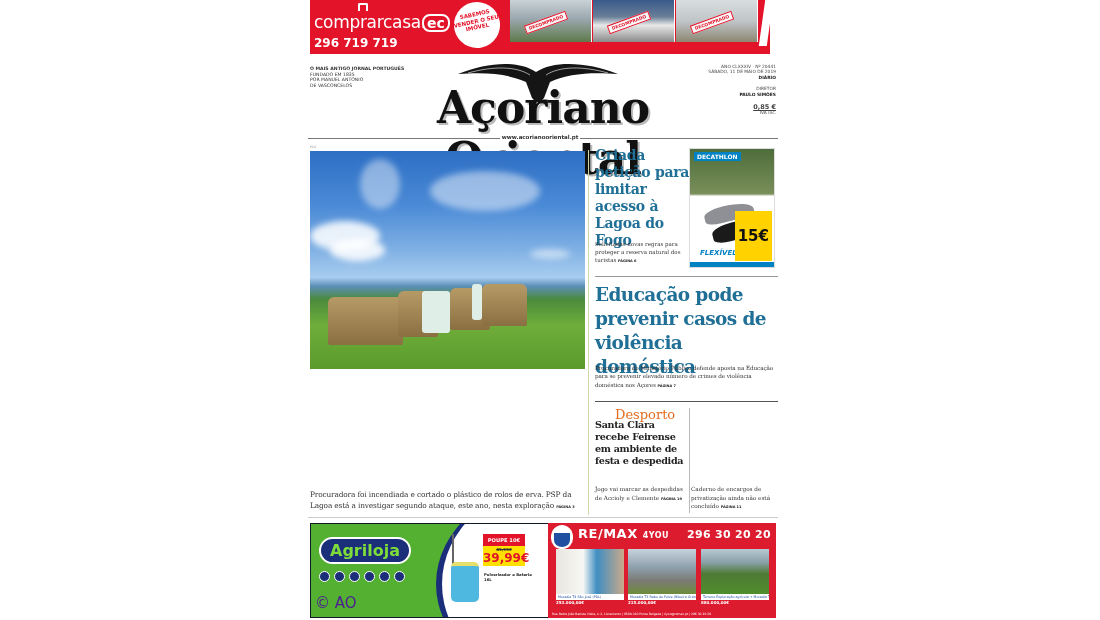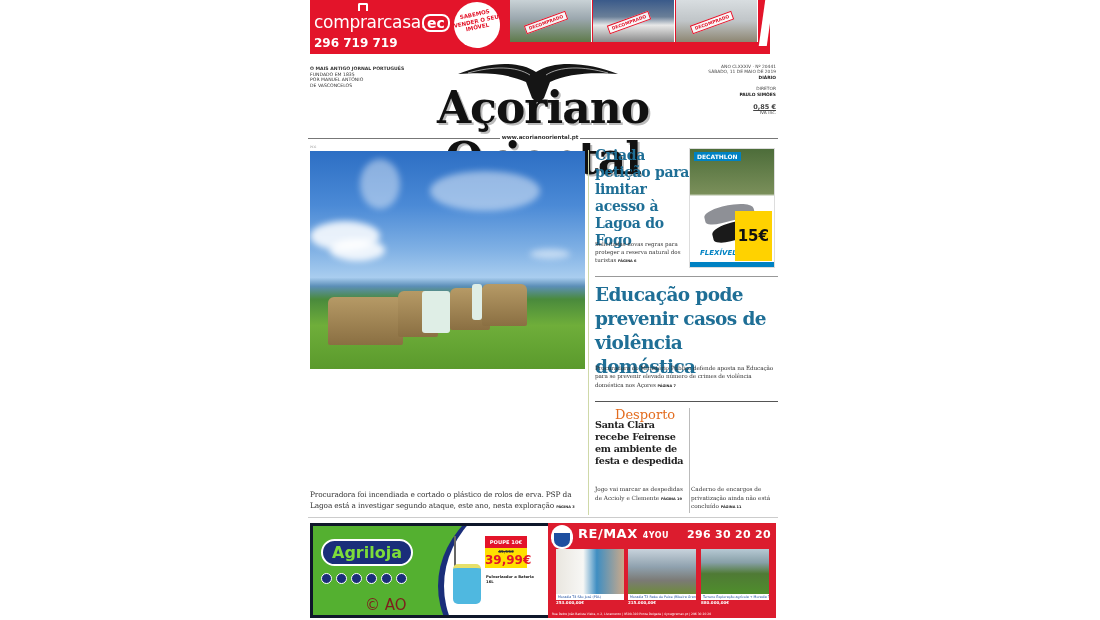--- a/index.html
+++ b/index.html
@@ -65,26 +65,26 @@
   .story2-sub { position: absolute; left: 287px; top: 364px; width: 183px; font-size: 5.7px; line-height: 8.4px; color: #333; letter-spacing: -0.1px; }
 
   .section-label { position: absolute; left: 287px; top: 407px; font-family: "DejaVu Serif", serif; font-weight: normal; font-size: 13px; color: #e36c1e; margin-left: 20px; }
   .story3-title { position: absolute; left: 287px; top: 419px; width: 92px; font-family: "DejaVu Serif", serif; font-weight: bold; font-size: 9.6px; line-height: 12px; color: #222; letter-spacing: -0.3px; }
   .story3-sub { position: absolute; left: 287px; top: 485px; width: 92px; font-size: 5.7px; line-height: 8.5px; color: #333; }
   .vline2 { position: absolute; left: 381px; top: 408px; width: 1px; height: 105px; background: #bbb; }
   .story4-title { position: absolute; left: 383px; top: 406px; width: 88px; font-family: "DejaVu Serif", serif; font-weight: bold; font-size: 11.2px; line-height: 13.8px; color: #222; letter-spacing: -0.3px; }
   .story4-sub { position: absolute; left: 383px; top: 485px; width: 88px; font-size: 5.7px; line-height: 8.5px; color: #333; }
 
   
-  .agri { position: absolute; left: 2px; top: 523px; width: 257px; height: 95px; background: #54b030; overflow: hidden; border: 3px solid #0f172a; }
+  .agri { position: absolute; left: 2px; top: 523px; width: 257px; height: 95px; background: #54b030; overflow: hidden; border: 1px solid #0f172a; }
   .agri-white { position: absolute; left: 125px; top: -40px; width: 240px; height: 200px; background: #fff; border-radius: 50%; border-left: 6px solid #1a2e7a; }
   .agri-logo { position: absolute; left: 8px; top: 13px; background: #1a2e7a; color: #7ddc3a; font-family: "DejaVu Sans", sans-serif; font-weight: bold; font-size: 16px; padding: 2px 9px; border-radius: 14px; border: 2px solid #fff; }
   .agri-icons { position: absolute; left: 8px; top: 47px; display: flex; gap: 4px; }
   .agri-icons span { width: 11px; height: 11px; border-radius: 50%; background: #1a2e7a; border: 1px solid #fff; display: block; }
-  .agri-ao { position: absolute; left: 4px; top: 70px; color: #7f1d1d; font-family: "DejaVu Sans", sans-serif; font-size: 15px; margin-left: 48px; }
+  .agri-ao { position: absolute; left: 4px; top: 70px; color: #4c1d95; font-family: "DejaVu Sans", sans-serif; font-size: 15px; }
   .sprayer { position: absolute; left: 140px; top: 38px; width: 28px; height: 40px; background: #4fb8e0; border-radius: 5px; border-top: 4px solid #e6e06a; }
   .sprayer-wand { position: absolute; left: 141px; top: 10px; width: 2px; height: 34px; background: #666; }
   .poupe { position: absolute; left: 172px; top: 10px; width: 42px; }
   .poupe .top { background: #e3142a; color: #fff; font-family: "DejaVu Sans", sans-serif; font-weight: bold; font-size: 5.2px; text-align: center; padding: 3px 0; }
   .poupe .bot { background: #ffe000; color: #e3142a; font-family: "DejaVu Sans", sans-serif; font-weight: bold; font-size: 12px; text-align: center; padding: 1px 0 2px; line-height: 12px; }
   .poupe .old { font-size: 4px; color: #333; text-decoration: line-through; display: block; line-height: 5px; }
   .poupe-desc { position: absolute; left: 173px; top: 48px; font-family: "DejaVu Sans", sans-serif; font-size: 3.8px; line-height: 5px; color: #222; }
   .poupe-desc .b { font-weight: bold; }
 
   .remax { position: absolute; left: 240px; top: 523px; width: 228px; height: 95px; background: #dc1c2e; overflow: hidden; }

